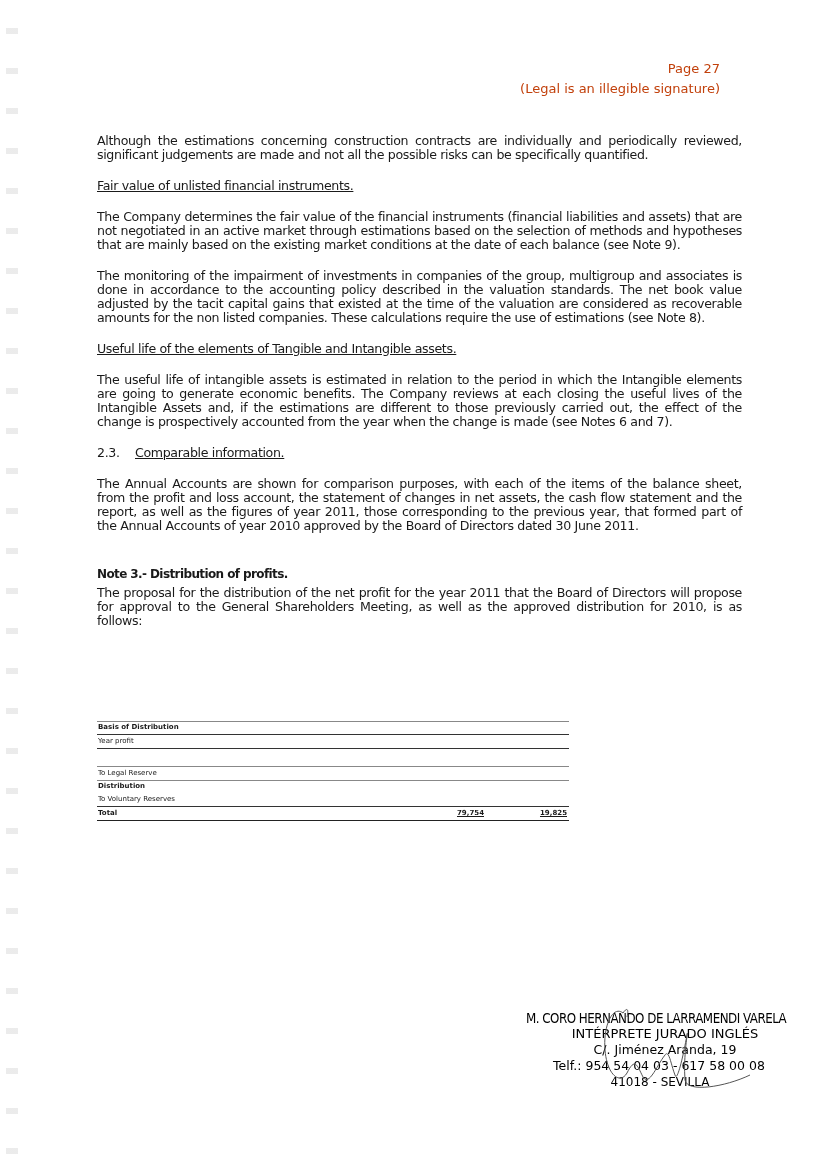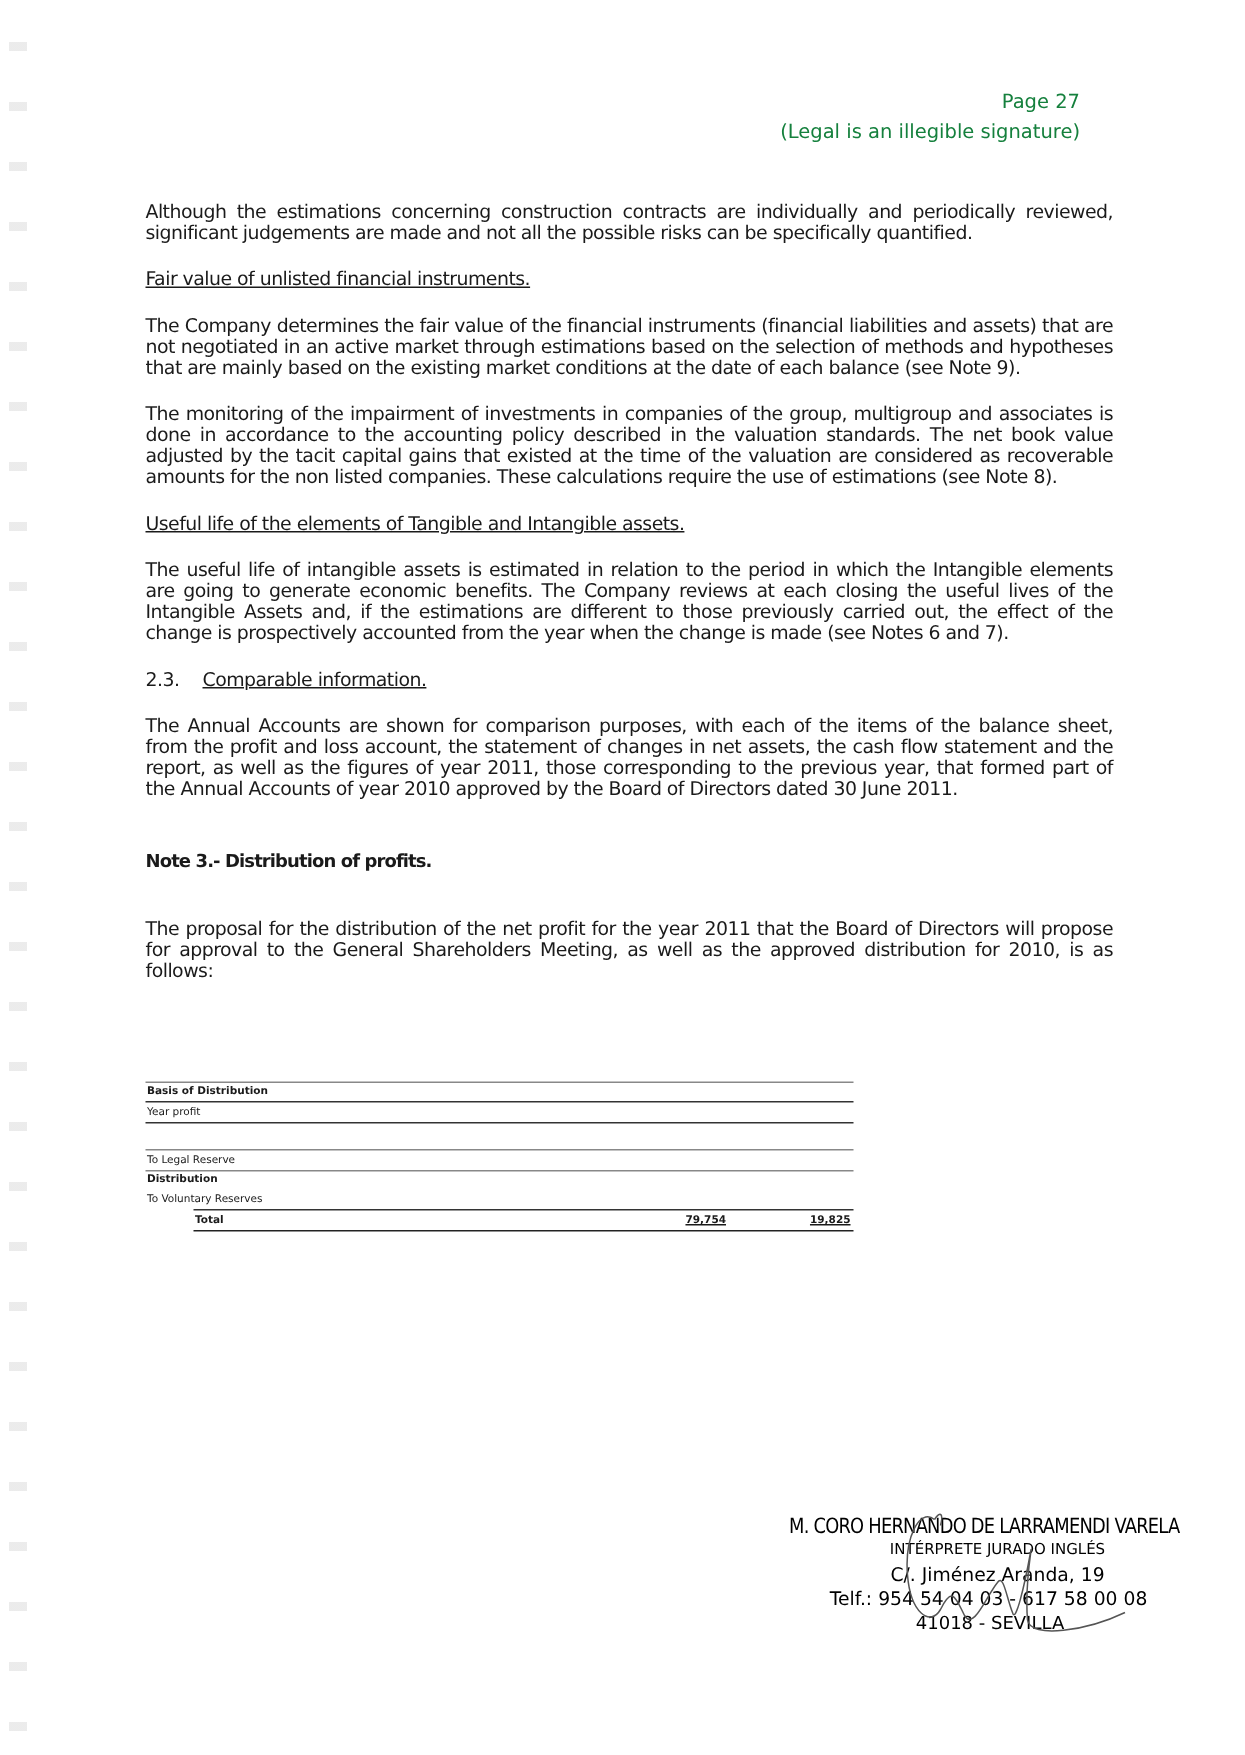--- a/index.html
+++ b/index.html
@@ -7,52 +7,52 @@
     width: 830px; height: 1170px; position: relative; overflow: hidden;
     font-family: "DejaVu Sans", sans-serif; color: #1a1a1a;
   }
   .page-edge {
     position: absolute; left: 6px; top: 0; width: 12px; height: 1170px;
     background-image: repeating-linear-gradient(to bottom, transparent 0px, transparent 28px, #d8d8d8 28px, #d8d8d8 34px, transparent 34px, transparent 40px);
     opacity: 0.5;
   }
   .header {
     position: absolute; right: 110px; top: 59px; text-align: right;
-    font-size: 13px; line-height: 20px; color: #15803d;
+    font-size: 13px; line-height: 20px; color: #c2410c;
   }
   .content {
     position: absolute; left: 97px; top: 134px; width: 645px;
     font-size: 12.6px; line-height: 14px; letter-spacing: -0.35px;
   }
   p { margin: 0; text-align: justify; }
   .para { margin-bottom: 17px; }
   .subhead { text-decoration: underline; margin-bottom: 17px; }
   .section-num { display: inline-block; width: 38px; }
   .note-title {
     font-weight: bold; font-size: 12px; letter-spacing: -0.6px;
-    margin-top: 34px; margin-bottom: 31px;
+    margin-top: 34px; margin-bottom: 5px;
   }
   .dist-table {
     position: absolute; left: 97px; top: 721px; width: 472px;
     font-size: 7px; line-height: 11px;
   }
   .trow { position: relative; height: 13px; }
   .trow .lbl { position: absolute; left: 1px; bottom: 1px; }
   .trow .v1 { position: absolute; right: 85px; bottom: 1px; font-weight: bold; }
   .trow .v2 { position: absolute; right: 2px; bottom: 1px; font-weight: bold; }
   .rule { border-top: 1px solid #333; }
   .rule-gray { border-top: 1px solid #888; }
   .hdr .lbl { font-weight: bold; }
   .u-bottom { border-bottom: 1.5px solid #222; }
   .stamp {
     position: absolute; left: 525px; top: 1010px; width: 260px; height: 95px;
     color: #000000; text-align: center; font-family: "DejaVu Sans", sans-serif;
   }
   .stamp .s1 { font-size: 14px; letter-spacing: -0.6px; transform: scaleX(0.85); transform-origin: center; white-space: nowrap; margin-left: -20px; }
-  .stamp .s2 { font-size: 10px; margin-left: 20px; }
+  .stamp .s2 { font-size: 13px; margin-left: 20px; }
   .stamp .s3 { font-size: 12.5px; margin-left: 20px; }
   .stamp .s4 { font-size: 12.5px; margin-left: 8px; }
   .stamp .s5 { font-size: 12px; margin-left: 10px; }
   .stamp div { line-height: 16px; }
   .sig { position: absolute; left: 565px; top: 995px; width: 200px; height: 110px; }
 </style>
 </head>
 <body>
 
 <div class="page-edge"></div>
@@ -98,21 +98,21 @@
     <span class="v2"></span>
   </div>
   <div class="trow rule-gray hdr" style="height:12px;">
     <span class="lbl">Distribution</span>
   </div>
   <div class="trow">
     <span class="lbl">To Voluntary Reserves</span>
     <span class="v1"></span>
     <span class="v2"></span>
   </div>
-  <div class="trow rule u-bottom" style="font-weight:bold;margin-left:32px;">
+  <div class="trow rule u-bottom" style="font-weight:bold;">
     <span class="lbl">Total</span>
     <span class="v1" style="text-decoration: underline;">79,754</span>
     <span class="v2" style="text-decoration: underline;">19,825</span>
   </div>
 </div>
 
 <div class="stamp">
   <div class="s1">M. CORO HERNANDO DE LARRAMENDI VARELA</div>
   <div class="s2">INTÉRPRETE JURADO INGLÉS</div>
   <div class="s3">C/. Jiménez Aranda, 19</div>

